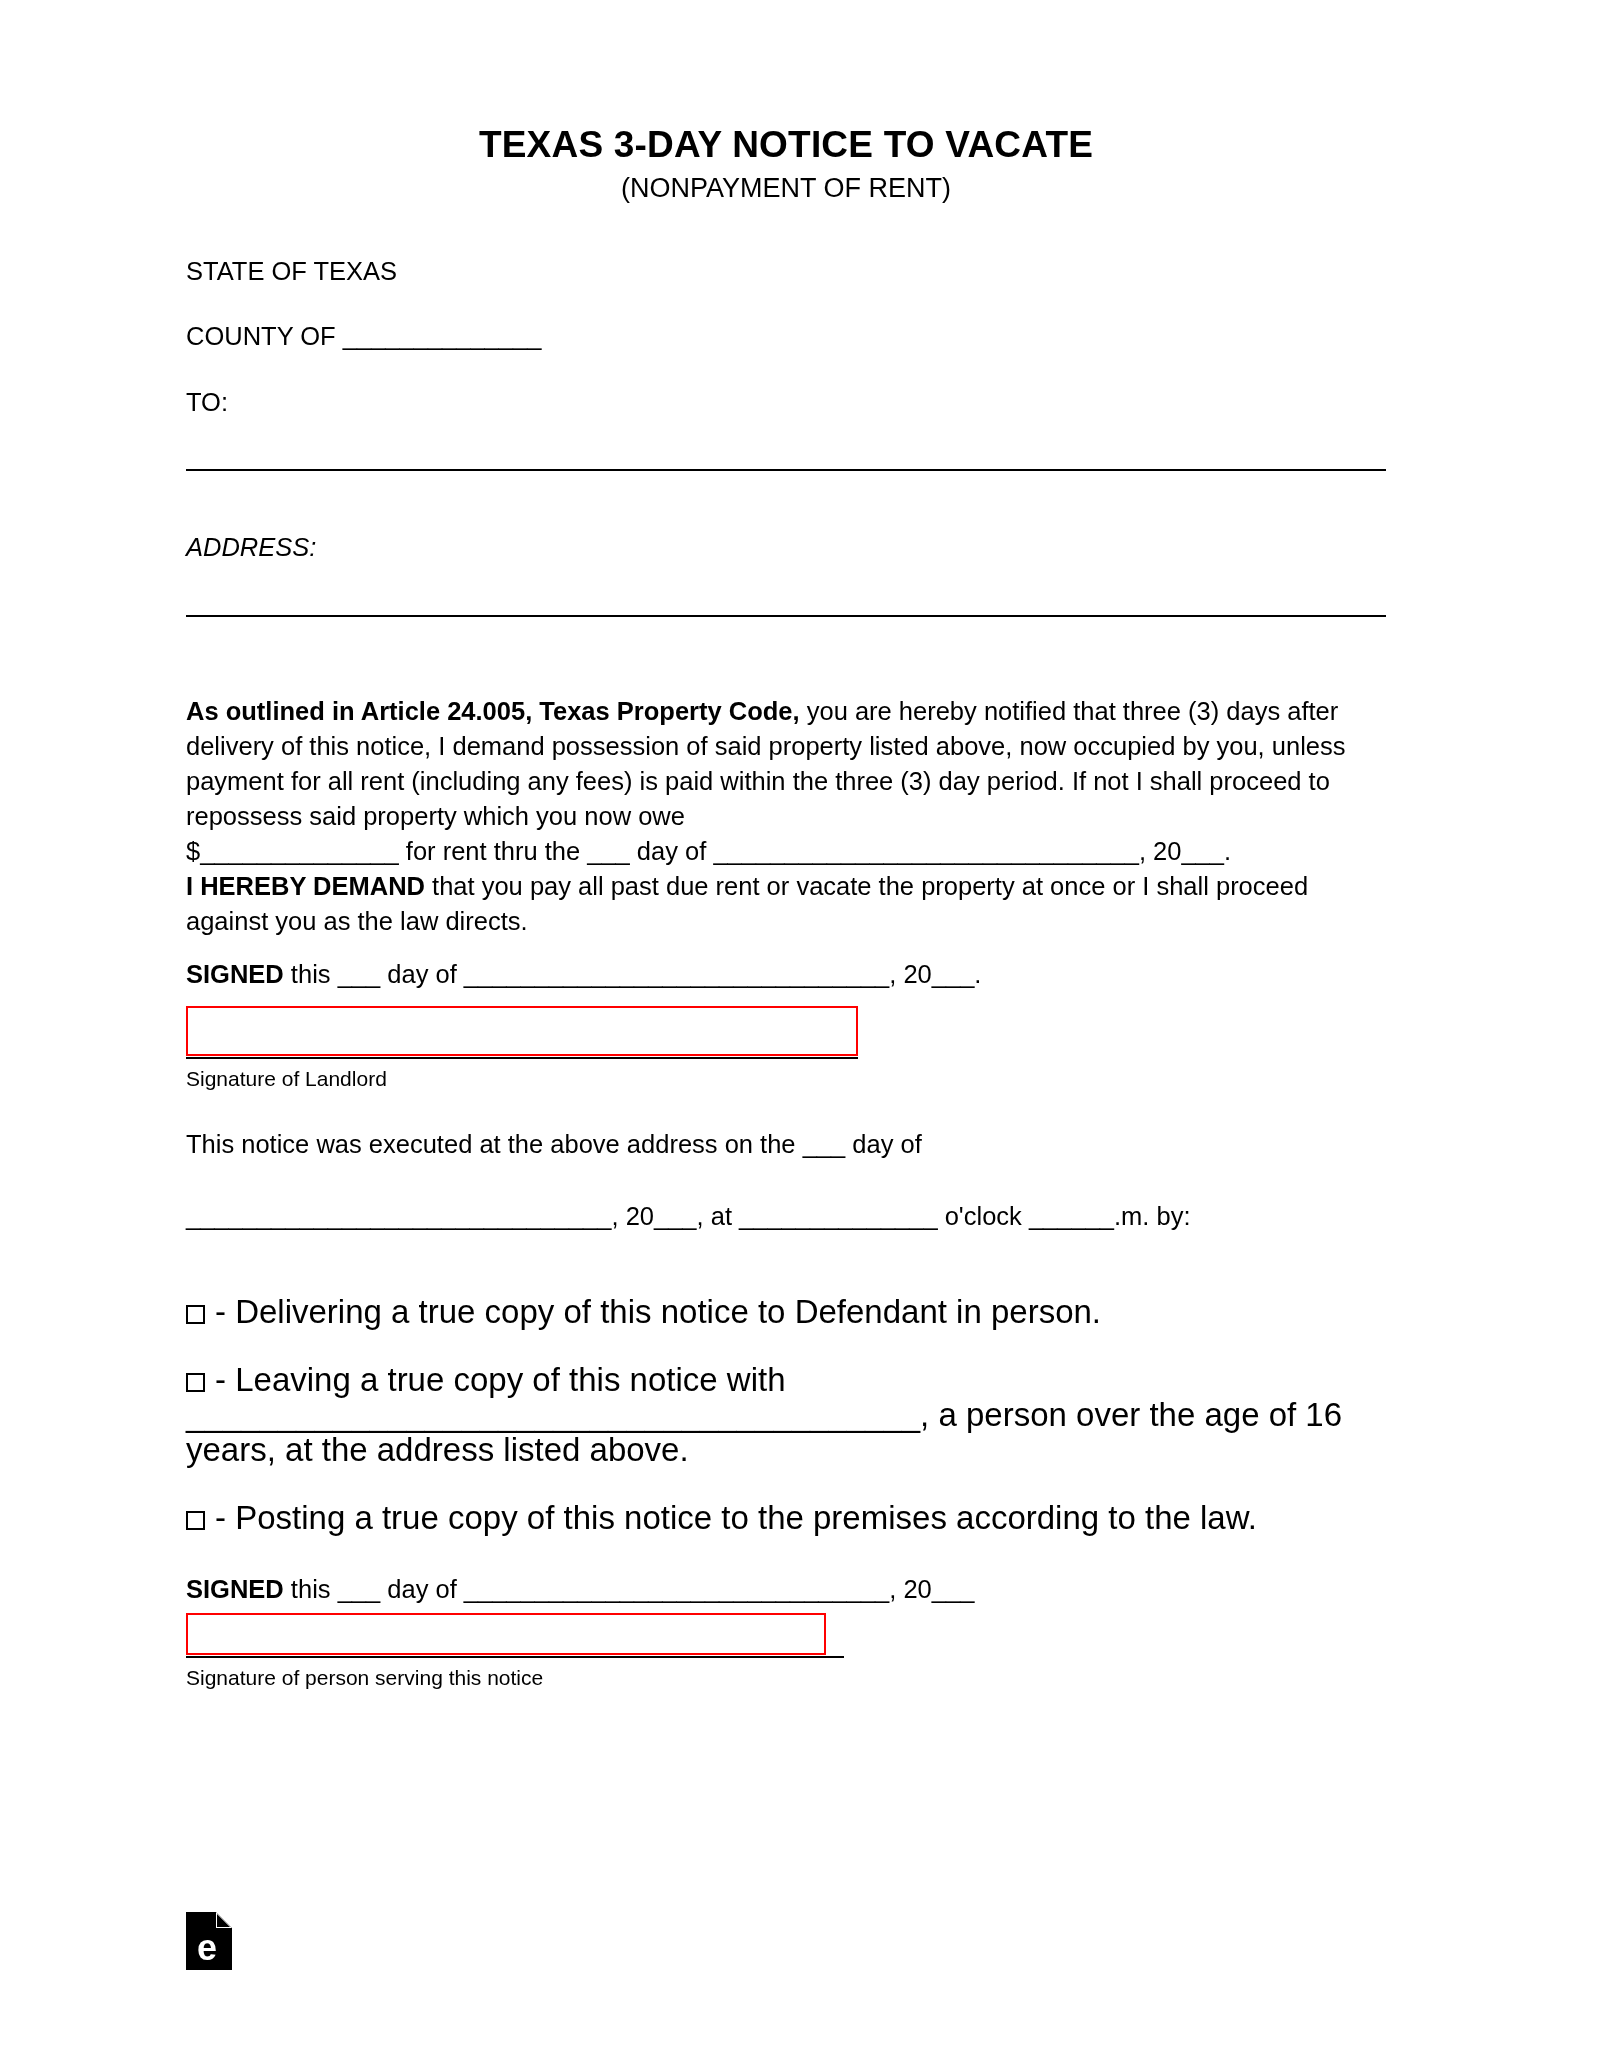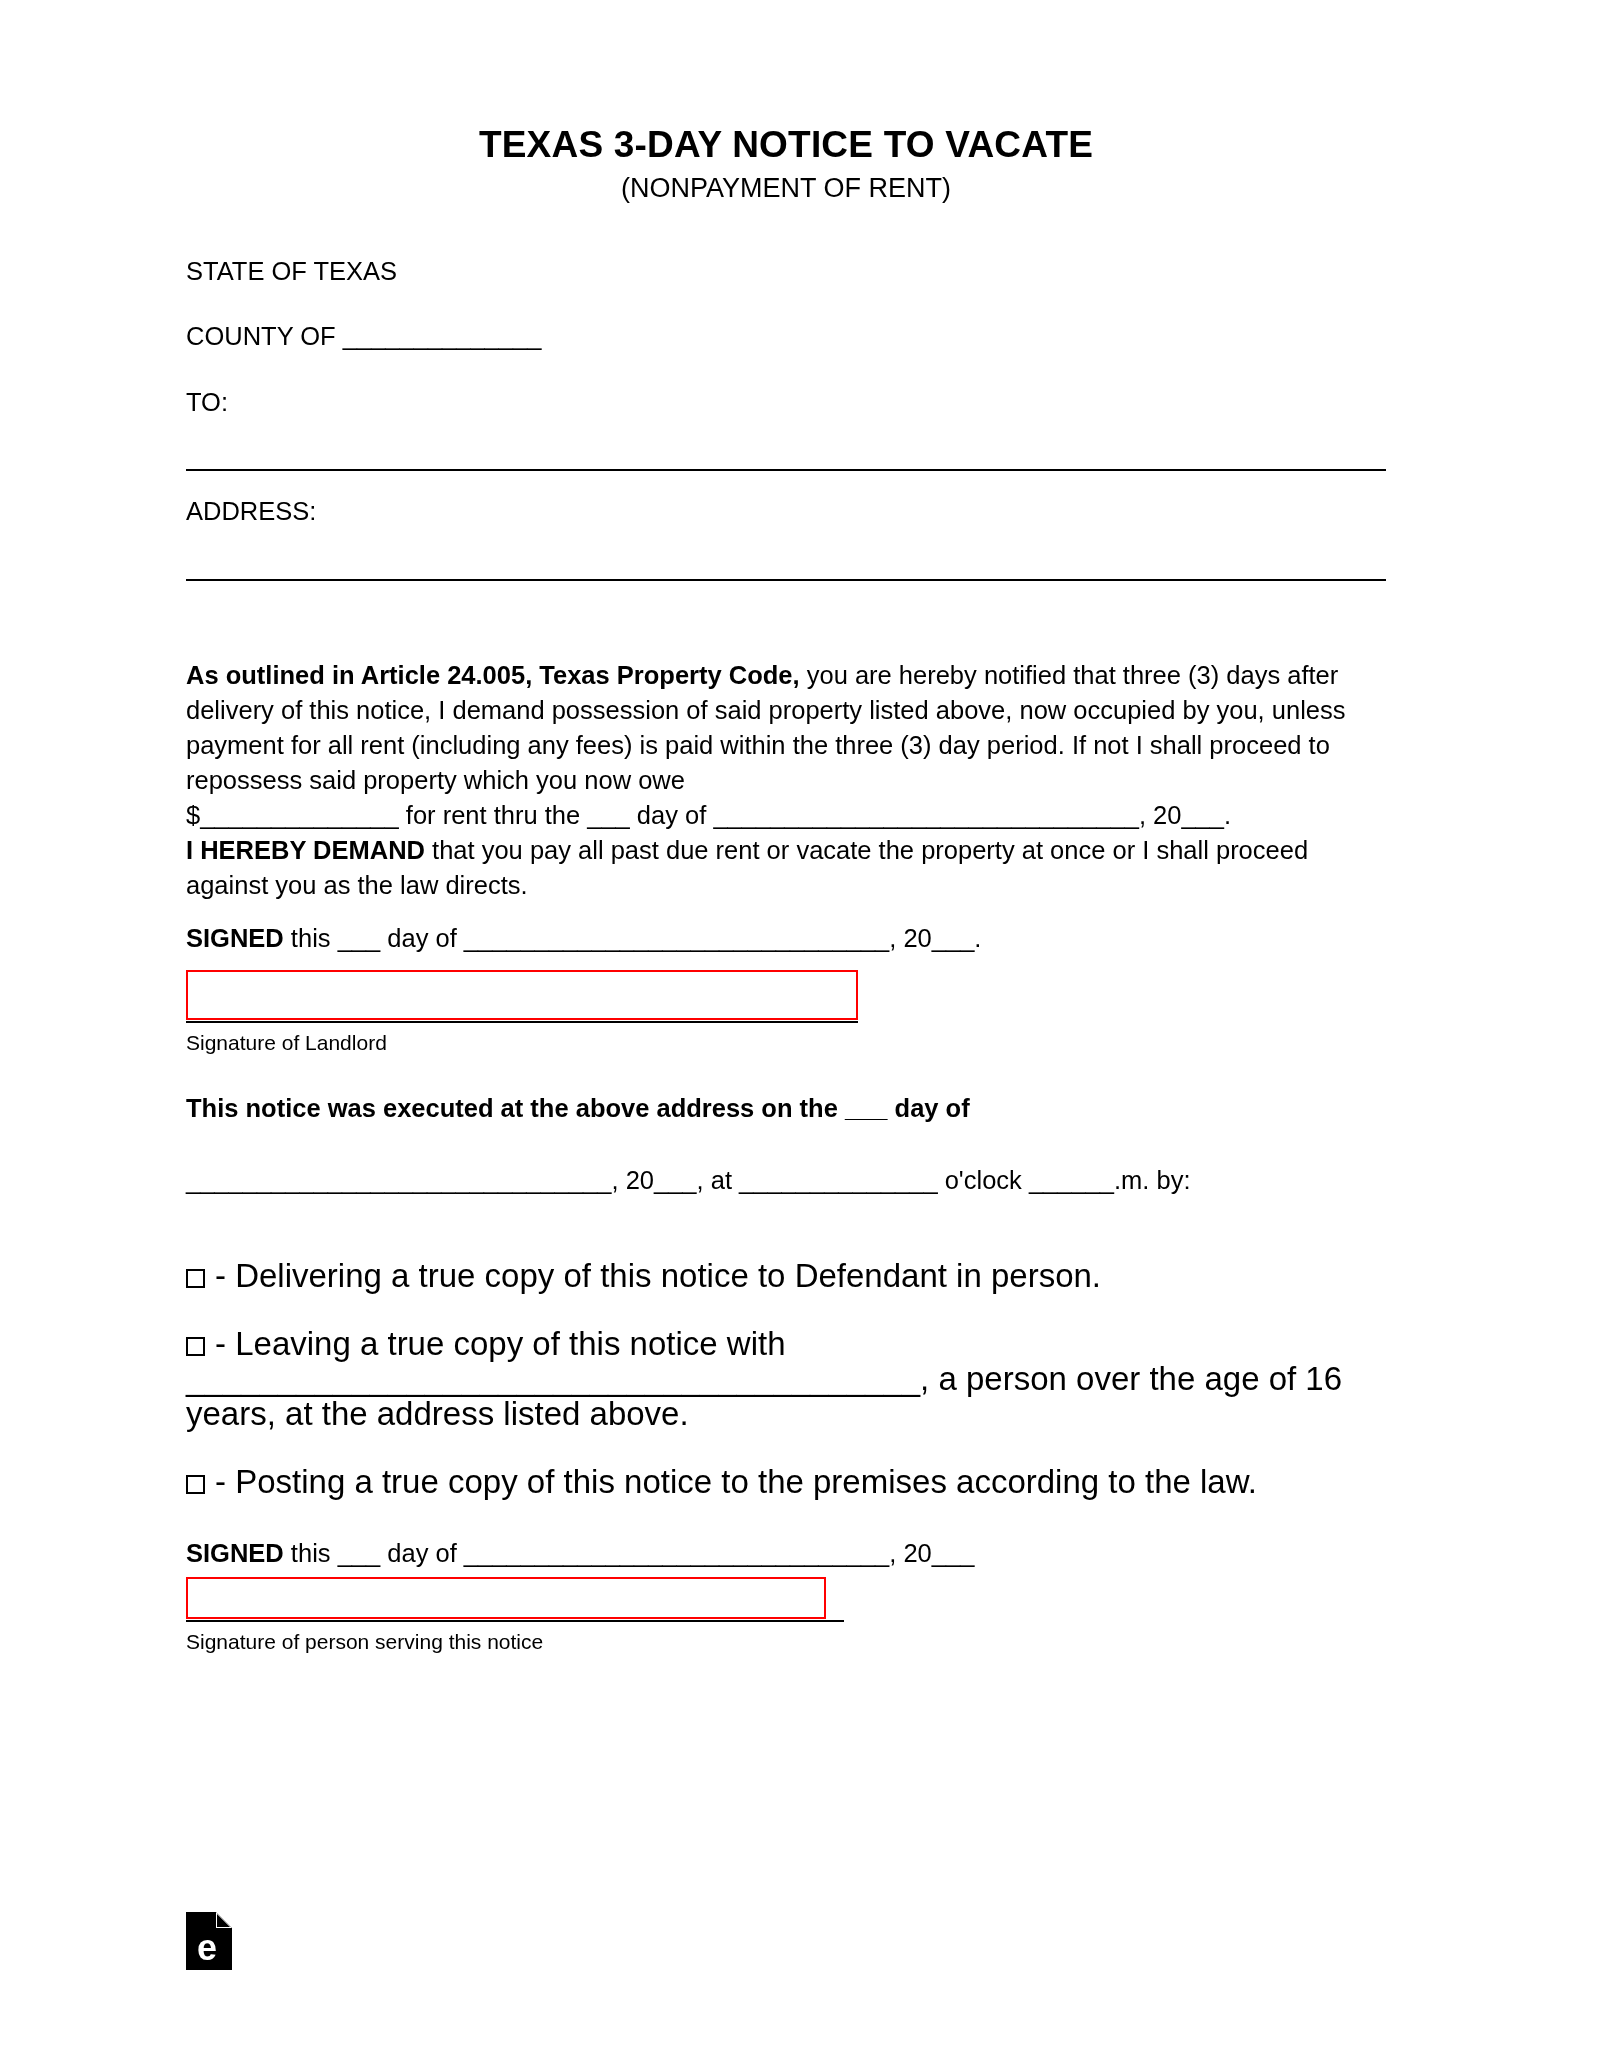--- a/index.html
+++ b/index.html
@@ -55,21 +55,21 @@
   }
   .para {
     font-size: 25.5px;
     line-height: 35px;
   }
   .b { font-weight: bold; }
 
   .mt-state   { margin-top: 52px; }
   .mt-county  { margin-top: 40px; }
   .mt-to      { margin-top: 40px; }
-  .mt-address { margin-top: 28px; }
+  .mt-address { margin-top: 64px; font-style: italic; }
 
   
   .rule-full {
     width: 1200px;
     height: 0;
     border-top: 2.5px solid #000;
   }
   .rule-to      { margin-top: 54px; }
   .rule-address { margin-top: 54px; }
 
@@ -107,21 +107,21 @@
     width: 672px;
     height: 0;
     border-top: 2.5px solid #000;
   }
   .addr-caption {
     font-size: 21px;
     line-height: 1.2;
     margin-top: 7px;
   }
 
-  .para-exec { margin-top: 36px; font-weight: bold; }
+  .para-exec { margin-top: 36px; }
   .para-exec2 { margin-top: 37px; }
 
   
   .check-row {
     font-size: 33px;
     line-height: 35px;
   }
   .check-1 { margin-top: 60px; }
   .check-2 { margin-top: 33px; }
   .check-3 { margin-top: 33px; }

